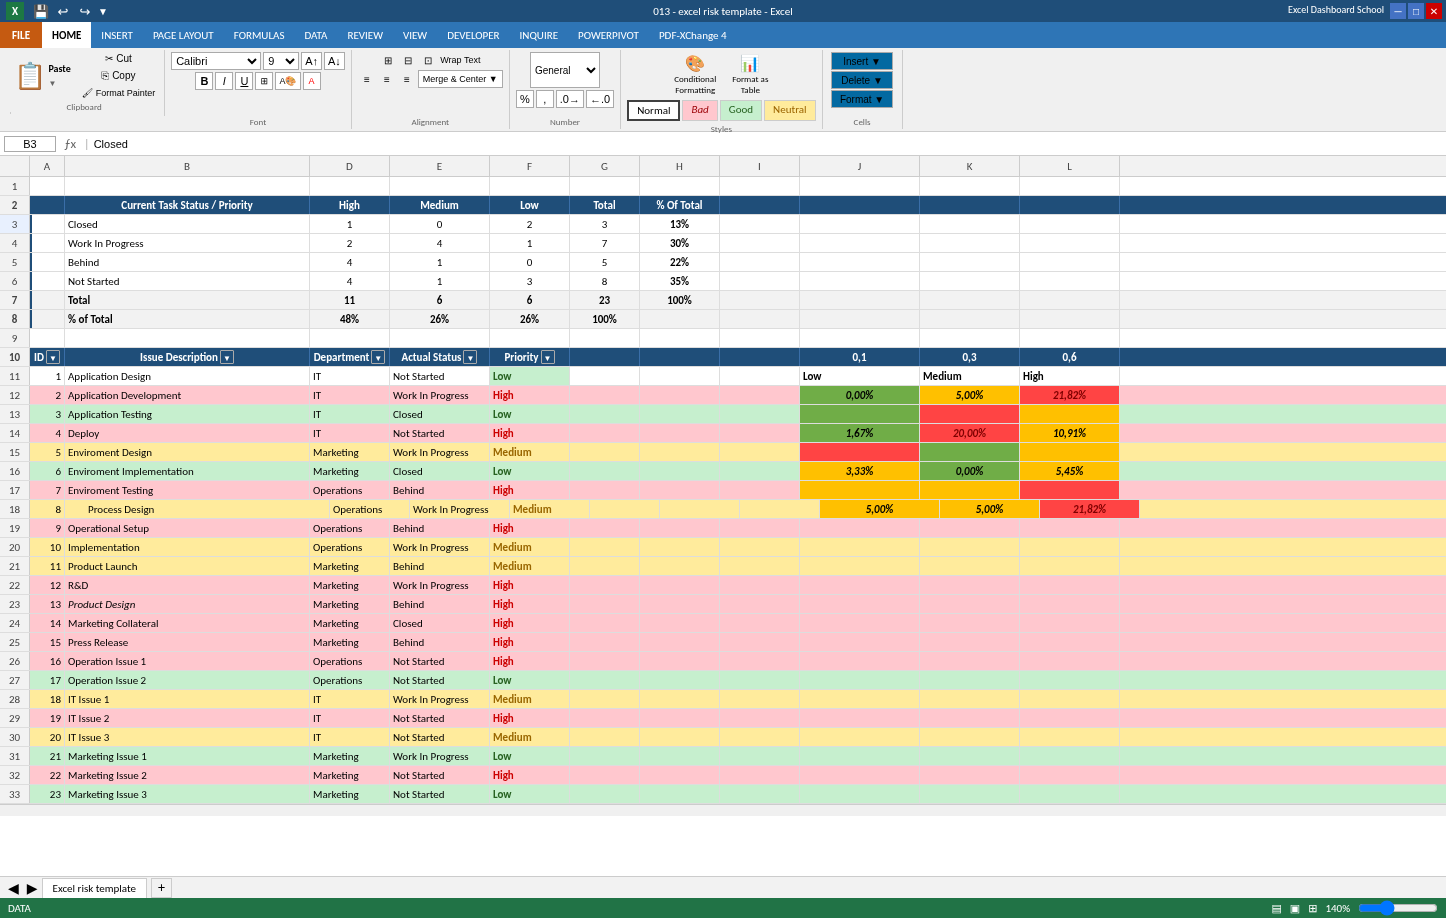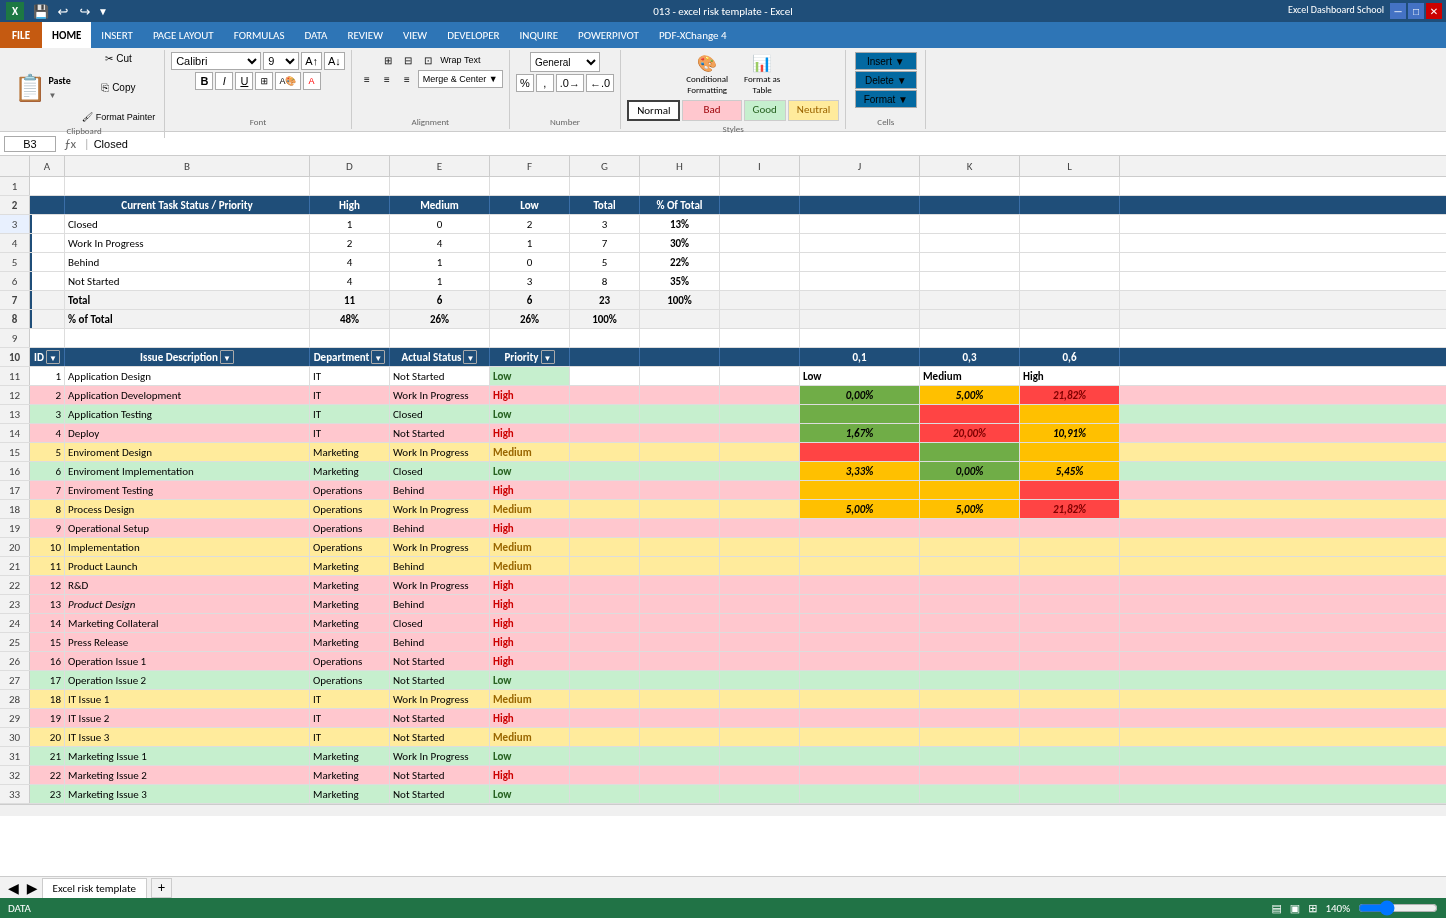--- a/index.html
+++ b/index.html
@@ -119,21 +119,21 @@
       border: 1px solid #aaa;
       background: white;
       cursor: pointer;
       padding: 0 3px;
       min-width: 18px;
     }
     .bold { font-weight: bold; }
     .italic { font-style: italic; }
     .underline { text-decoration: underline; }
     .style-normal { background: #fff; border: 2px solid #404040; padding: 2px 8px; font-size: 11px; cursor: pointer; }
-    .style-bad { background: #ffc7ce; border: 1px solid #ccc; padding: 2px 20px; font-size: 11px; cursor: pointer; color: #9c0006; }
+    .style-bad { background: #ffc7ce; border: 1px solid #ccc; padding: 2px 8px; font-size: 11px; cursor: pointer; color: #9c0006; font-style: italic; }
     .style-good { background: #c6efce; border: 1px solid #ccc; padding: 2px 8px; font-size: 11px; cursor: pointer; color: #276221; }
     .style-neutral { background: #ffeb9c; border: 1px solid #ccc; padding: 2px 8px; font-size: 11px; cursor: pointer; color: #9c6500; }
 
     
     .formula-bar {
       display: flex;
       align-items: center;
       height: 24px;
       border-bottom: 1px solid #ccc;
       background: #fff;
@@ -313,21 +313,21 @@
       width: 18px; height: 16px;
       border: 1px solid transparent;
       background: transparent;
       cursor: pointer;
       font-size: 10px;
       display: flex; align-items: center; justify-content: center;
     }
 
     .number-format-select {
       font-size: 10px;
-      height: 20px;
+      height: 36px;
       border: 1px solid #aaa;
       background: white;
       width: 70px;
     }
 
     .merge-btn {
       font-size: 10px;
       border: 1px solid #aaa;
       background: white;
       cursor: pointer;
@@ -494,21 +494,21 @@
 
   <div class="ribbon-paste-group">
     <div class="ribbon-group-content" style="flex:1;align-items:center;">
       <div class="paste-big-btn">
         <div style="font-size:26px;">📋</div>
         <div>
           <div style="font-size:10px;font-weight:bold;">Paste</div>
           <span class="dropdown-arrow">▼</span>
         </div>
       </div>
-      <div style="display:flex;flex-direction:column;gap:16px;margin-left:2px;">
+      <div style="display:flex;flex-direction:column;gap:4px;margin-left:2px;">
         <button class="paste-sub-btn">✂ Cut</button>
         <button class="paste-sub-btn">⎘ Copy</button>
         <button class="paste-sub-btn" style="font-size:9px;">🖌 Format Painter</button>
       </div>
     </div>
     <div class="ribbon-group-label">Clipboard</div>
     <div class="ribbon-group-label" style="font-size:8px;color:#aaa;border-left:1px solid #ccc;"></div>
   </div>
 
   <div class="ribbon-group" style="min-width:160px;">
@@ -896,21 +896,21 @@
         <div class="cell col-h"></div>
         <div class="cell col-i"></div>
         <div class="cell col-j" style="background:#ffc000;"></div>
         <div class="cell col-k" style="background:#ffc000;"></div>
         <div class="cell col-l" style="background:#ff4444;"></div>
       </div>
 
       <div class="spreadsheet-row row-highlight-medium">
         <div class="row-num">18</div>
         <div class="cell col-b cell-right">8</div>
-        <div class="cell" style="width:245px;">Process Design</div>
+        <div class="cell" style="width:245px;margin-left:20px;">Process Design</div>
         <div class="cell col-d">Operations</div>
         <div class="cell col-e">Work In Progress</div>
         <div class="cell col-f">
             <span class="priority-medium">Medium</span>
           </div>
         <div class="cell col-g"></div>
         <div class="cell col-h"></div>
         <div class="cell col-i"></div>
         <div class="cell col-j" style="background:#ffc000;font-weight:bold;font-style:italic;justify-content:center;font-size:11px;">5,00%</div>
         <div class="cell col-k" style="background:#ffc000;font-weight:bold;font-style:italic;justify-content:center;font-size:11px;">5,00%</div>

